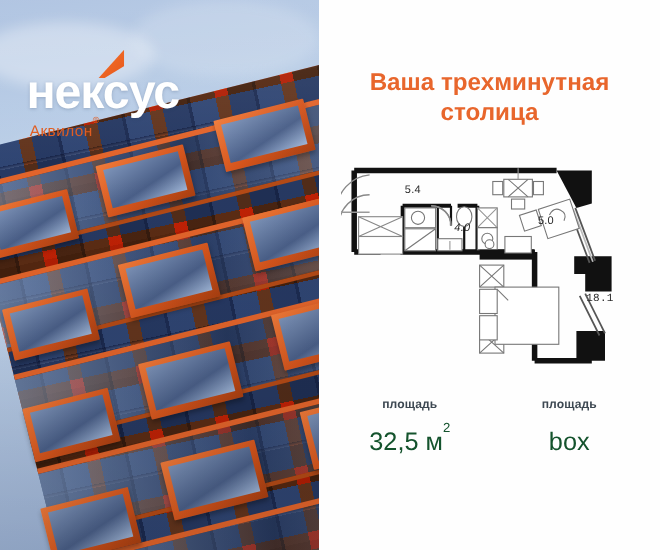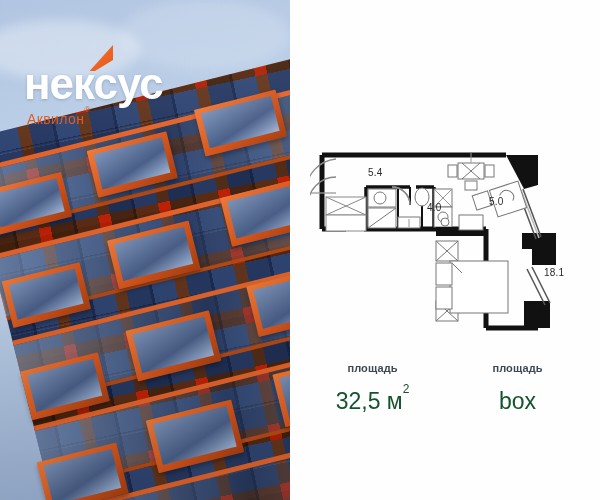--- a/index.html
+++ b/index.html
@@ -97,23 +97,23 @@
 
   
   .plan{position:absolute;left:20px;top:145px;width:272px;height:195px;}
   .plan svg{display:block;width:272px;height:195px;}
 
   .plan-label{
     position:absolute;color:#2b2b2b;font-size:10px;font-weight:400;
     font-family:"Liberation Sans", sans-serif;letter-spacing:.2px;padding-left:31px;
   }
   .lb-54{left:27px;top:22px;}
-  .lb-40{left:86px;top:57px;}
+  .lb-40{left:72px;top:57px;font-style:italic;}
   .lb-50{left:148px;top:51px;}
-  .lb-181{left:203px;top:122px;}
+  .lb-181{left:192px;top:122px;font-family:Liberation Mono, monospace;}
 
   
   .specs{position:absolute;left:10px;top:362px;width:290px;display:flex;}
   .spec{flex:1;text-align:center;}
   .spec-k{
     font-size:11px;color:#3d4852;font-weight:700;letter-spacing:.1px;
     font-family:"Liberation Sans", sans-serif;
   }
   .spec-v{
     margin-top:14px;font-size:23px;color:#14532d;font-weight:400;line-height:1.16;
@@ -160,20 +160,22 @@
       <div class="logo-accent"></div>
       <div class="logo-sub">
         <span>Аквилон</span><sup>®</sup>
       </div>
     </div>
   </div>
 
   <div class="panel">
 
     <div class="title">
+      <div>Ваша трехминутная</div>
+      <div>столица</div>
     </div>
 
     <div class="plan">
       <svg viewBox="0 0 272 195" xmlns="http://www.w3.org/2000/svg">
         <g fill="none" stroke="#111" stroke-width="5">
 
           <path d="M12 10 H196"></path>
           <path d="M12 10 V84"></path>
           <path d="M12 84 H36"></path>
           <path d="M54 84 H176"></path>

